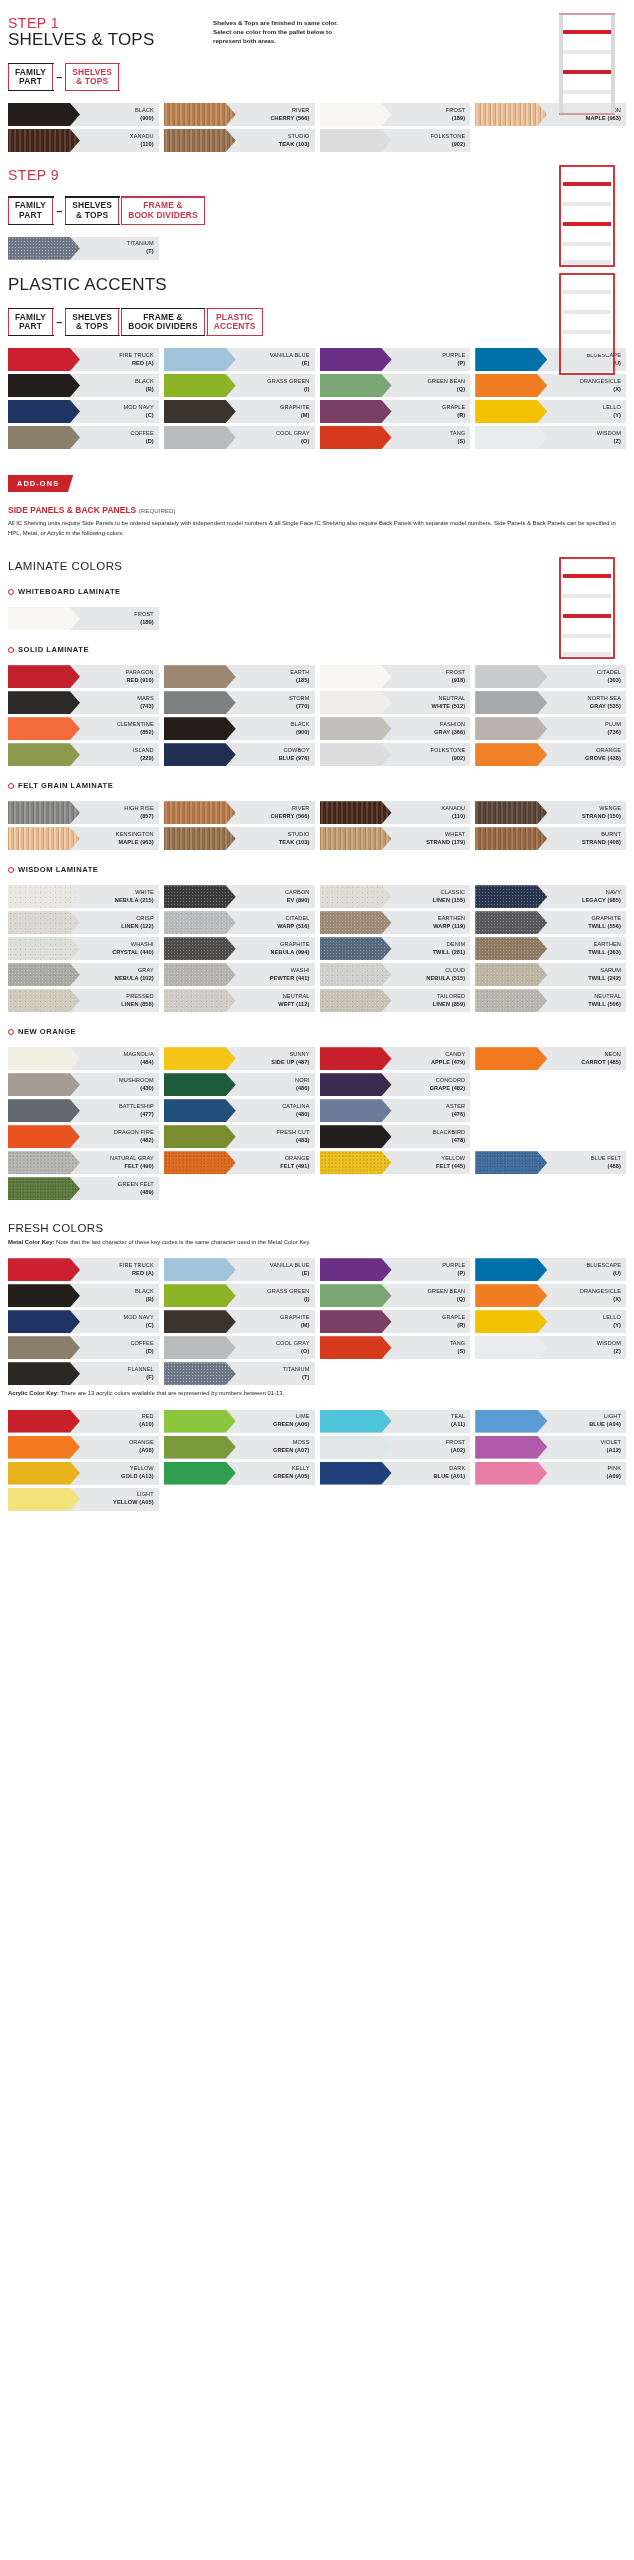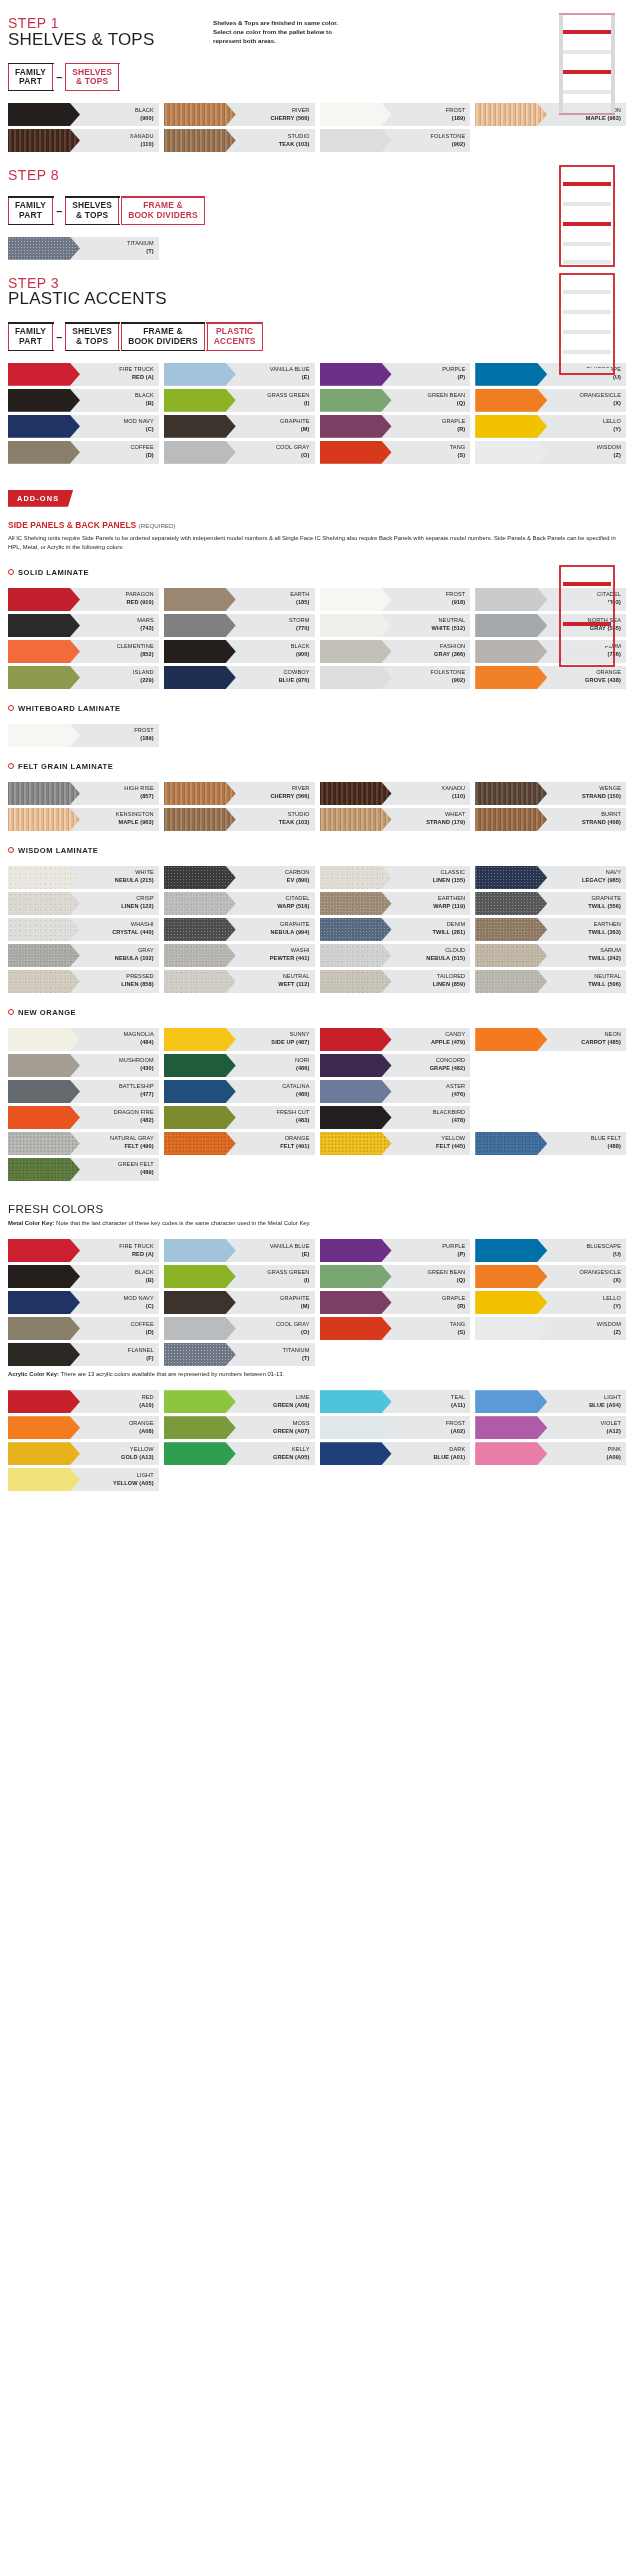--- a/index.html
+++ b/index.html
@@ -204,21 +204,21 @@
           <div class="sw-chip" style="background:#dcdddc;"></div>
           <div class="sw-label">
             <span class="nm">FOLKSTONE</span>
             <b>(902)</b>
           </div>
         </div>
       </div>
   </div>
 
   <div class="step-block">
-    <div class="step-kicker">STEP 8</div>
+    <div class="step-kicker">STEP 9</div>
 
     <div class="shelf-ill">
       <svg width="70" height="105" viewBox="0 0 70 105">
         <rect x="8" y="2" width="54" height="100" fill="none" stroke="#cc2229" stroke-width="1.8"></rect>
         <rect x="11" y="18" width="48" height="4" fill="#cc2229"></rect>
         <rect x="11" y="38" width="48" height="4" fill="#e8e8e8"></rect>
         <rect x="11" y="58" width="48" height="4" fill="#cc2229"></rect>
         <rect x="11" y="78" width="48" height="4" fill="#e8e8e8"></rect>
         <rect x="11" y="96" width="48" height="4" fill="#e8e8e8"></rect>
       </svg>
@@ -245,21 +245,20 @@
           <div class="sw-chip" style="background:#6d7684;background-image:radial-gradient(rgba(255,255,255,.45) .6px,transparent .7px),radial-gradient(rgba(0,0,0,.3) .6px,transparent .7px);background-size:3px 3px,4px 4px;background-position:0 0,2px 1px;"></div>
           <div class="sw-label">
             <span class="nm">TITANIUM</span>
             <b>(T)</b>
           </div>
         </div>
       </div>
   </div>
 
   <div class="step-block">
-    <div class="step-kicker">STEP 3</div>
     <div class="step-title">PLASTIC ACCENTS</div>
 
     <div class="shelf-ill">
       <svg width="70" height="105" viewBox="0 0 70 105">
         <rect x="8" y="2" width="54" height="100" fill="none" stroke="#cc2229" stroke-width="1.8"></rect>
         <rect x="11" y="18" width="48" height="4" fill="#e8e8e8"></rect>
         <rect x="11" y="38" width="48" height="4" fill="#e8e8e8"></rect>
         <rect x="11" y="58" width="48" height="4" fill="#e8e8e8"></rect>
         <rect x="11" y="78" width="48" height="4" fill="#e8e8e8"></rect>
         <rect x="11" y="96" width="48" height="4" fill="#e8e8e8"></rect>
@@ -405,164 +404,165 @@
   <div>
     <div class="addons-tag">ADD-ONS</div>
     <div class="req-head">
       <span>SIDE PANELS &amp; BACK PANELS</span>
       <span class="small">(REQUIRED)</span>
     </div>
     <div class="req-body">All IC Shelving units require Side Panels to be ordered separately with independent model numbers &amp; all Single Face IC Shelving also require Back Panels with separate model numbers. Side Panels &amp; Back Panels can be specified in HPL, Metal, or Acrylic in the following colors:</div>
   </div>
 
   <div class="lam-wrap">
+    <div class="sec-title">LAMINATE COLORS</div>
 
     <div class="lam-ill">
       <svg width="70" height="105" viewBox="0 0 70 105">
         <rect x="8" y="2" width="54" height="100" fill="none" stroke="#cc2229" stroke-width="1.8"></rect>
         <rect x="11" y="18" width="48" height="4" fill="#cc2229"></rect>
         <rect x="11" y="38" width="48" height="4" fill="#e8e8e8"></rect>
         <rect x="11" y="58" width="48" height="4" fill="#cc2229"></rect>
         <rect x="11" y="78" width="48" height="4" fill="#e8e8e8"></rect>
         <rect x="11" y="96" width="48" height="4" fill="#e8e8e8"></rect>
       </svg>
     </div>
 
     <div>
       <div class="sub-head">
         <span class="ring"></span>
-        <span>SOLID LAMINATE</span>
+        <span>WHITEBOARD LAMINATE</span>
       </div>
       <div class="swatch-grid">
           <div class="swatch">
-            <div class="sw-chip" style="background:#c2202c;"></div>
-            <div class="sw-label">
-              <span class="nm">PARAGON</span>
-              <b>RED (910)</b>
-            </div>
-          </div>
-          <div class="swatch">
-            <div class="sw-chip" style="background:#9b8772;"></div>
-            <div class="sw-label">
-              <span class="nm">EARTH</span>
-              <b>(185)</b>
-            </div>
-          </div>
-          <div class="swatch">
             <div class="sw-chip" style="background:#f7f6f2;"></div>
             <div class="sw-label">
               <span class="nm">FROST</span>
-              <b>(918)</b>
-            </div>
-          </div>
-          <div class="swatch">
-            <div class="sw-chip" style="background:#c9cbcc;"></div>
-            <div class="sw-label">
-              <span class="nm">CITADEL</span>
-              <b>(303)</b>
-            </div>
-          </div>
-          <div class="swatch">
-            <div class="sw-chip" style="background:#2b2a28;"></div>
-            <div class="sw-label">
-              <span class="nm">MARS</span>
-              <b>(743)</b>
-            </div>
-          </div>
-          <div class="swatch">
-            <div class="sw-chip" style="background:#7e8082;"></div>
-            <div class="sw-label">
-              <span class="nm">STORM</span>
-              <b>(770)</b>
-            </div>
-          </div>
-          <div class="swatch">
-            <div class="sw-chip" style="background:#efeee9;"></div>
-            <div class="sw-label">
-              <span class="nm">NEUTRAL</span>
-              <b>WHITE (512)</b>
-            </div>
-          </div>
-          <div class="swatch">
-            <div class="sw-chip" style="background:#a6a9ab;"></div>
-            <div class="sw-label">
-              <span class="nm">NORTH SEA</span>
-              <b>GRAY (535)</b>
-            </div>
-          </div>
-          <div class="swatch">
-            <div class="sw-chip" style="background:#f26c3b;"></div>
-            <div class="sw-label">
-              <span class="nm">CLEMENTINE</span>
-              <b>(852)</b>
-            </div>
-          </div>
-          <div class="swatch">
-            <div class="sw-chip" style="background:#241f1c;"></div>
-            <div class="sw-label">
-              <span class="nm">BLACK</span>
-              <b>(900)</b>
-            </div>
-          </div>
-          <div class="swatch">
-            <div class="sw-chip" style="background:#c3c0ba;"></div>
-            <div class="sw-label">
-              <span class="nm">FASHION</span>
-              <b>GRAY (366)</b>
-            </div>
-          </div>
-          <div class="swatch">
-            <div class="sw-chip" style="background:#b9b3b0;"></div>
-            <div class="sw-label">
-              <span class="nm">PLUM</span>
-              <b>(736)</b>
-            </div>
-          </div>
-          <div class="swatch">
-            <div class="sw-chip" style="background:#8d9a4e;"></div>
-            <div class="sw-label">
-              <span class="nm">ISLAND</span>
-              <b>(229)</b>
-            </div>
-          </div>
-          <div class="swatch">
-            <div class="sw-chip" style="background:#1f2f52;"></div>
-            <div class="sw-label">
-              <span class="nm">COWBOY</span>
-              <b>BLUE (976)</b>
-            </div>
-          </div>
-          <div class="swatch">
-            <div class="sw-chip" style="background:#dcdddc;"></div>
-            <div class="sw-label">
-              <span class="nm">FOLKSTONE</span>
-              <b>(902)</b>
-            </div>
-          </div>
-          <div class="swatch">
-            <div class="sw-chip" style="background:#f08128;"></div>
-            <div class="sw-label">
-              <span class="nm">ORANGE</span>
-              <b>GROVE (438)</b>
+              <b>(189)</b>
             </div>
           </div>
         </div>
     </div>
 
     <div>
       <div class="sub-head">
         <span class="ring"></span>
-        <span>WHITEBOARD LAMINATE</span>
+        <span>SOLID LAMINATE</span>
       </div>
       <div class="swatch-grid">
           <div class="swatch">
+            <div class="sw-chip" style="background:#c2202c;"></div>
+            <div class="sw-label">
+              <span class="nm">PARAGON</span>
+              <b>RED (910)</b>
+            </div>
+          </div>
+          <div class="swatch">
+            <div class="sw-chip" style="background:#9b8772;"></div>
+            <div class="sw-label">
+              <span class="nm">EARTH</span>
+              <b>(185)</b>
+            </div>
+          </div>
+          <div class="swatch">
             <div class="sw-chip" style="background:#f7f6f2;"></div>
             <div class="sw-label">
               <span class="nm">FROST</span>
-              <b>(189)</b>
+              <b>(918)</b>
+            </div>
+          </div>
+          <div class="swatch">
+            <div class="sw-chip" style="background:#c9cbcc;"></div>
+            <div class="sw-label">
+              <span class="nm">CITADEL</span>
+              <b>(303)</b>
+            </div>
+          </div>
+          <div class="swatch">
+            <div class="sw-chip" style="background:#2b2a28;"></div>
+            <div class="sw-label">
+              <span class="nm">MARS</span>
+              <b>(743)</b>
+            </div>
+          </div>
+          <div class="swatch">
+            <div class="sw-chip" style="background:#7e8082;"></div>
+            <div class="sw-label">
+              <span class="nm">STORM</span>
+              <b>(770)</b>
+            </div>
+          </div>
+          <div class="swatch">
+            <div class="sw-chip" style="background:#efeee9;"></div>
+            <div class="sw-label">
+              <span class="nm">NEUTRAL</span>
+              <b>WHITE (512)</b>
+            </div>
+          </div>
+          <div class="swatch">
+            <div class="sw-chip" style="background:#a6a9ab;"></div>
+            <div class="sw-label">
+              <span class="nm">NORTH SEA</span>
+              <b>GRAY (535)</b>
+            </div>
+          </div>
+          <div class="swatch">
+            <div class="sw-chip" style="background:#f26c3b;"></div>
+            <div class="sw-label">
+              <span class="nm">CLEMENTINE</span>
+              <b>(852)</b>
+            </div>
+          </div>
+          <div class="swatch">
+            <div class="sw-chip" style="background:#241f1c;"></div>
+            <div class="sw-label">
+              <span class="nm">BLACK</span>
+              <b>(900)</b>
+            </div>
+          </div>
+          <div class="swatch">
+            <div class="sw-chip" style="background:#c3c0ba;"></div>
+            <div class="sw-label">
+              <span class="nm">FASHION</span>
+              <b>GRAY (366)</b>
+            </div>
+          </div>
+          <div class="swatch">
+            <div class="sw-chip" style="background:#b9b3b0;"></div>
+            <div class="sw-label">
+              <span class="nm">PLUM</span>
+              <b>(736)</b>
+            </div>
+          </div>
+          <div class="swatch">
+            <div class="sw-chip" style="background:#8d9a4e;"></div>
+            <div class="sw-label">
+              <span class="nm">ISLAND</span>
+              <b>(229)</b>
+            </div>
+          </div>
+          <div class="swatch">
+            <div class="sw-chip" style="background:#1f2f52;"></div>
+            <div class="sw-label">
+              <span class="nm">COWBOY</span>
+              <b>BLUE (976)</b>
+            </div>
+          </div>
+          <div class="swatch">
+            <div class="sw-chip" style="background:#dcdddc;"></div>
+            <div class="sw-label">
+              <span class="nm">FOLKSTONE</span>
+              <b>(902)</b>
+            </div>
+          </div>
+          <div class="swatch">
+            <div class="sw-chip" style="background:#f08128;"></div>
+            <div class="sw-label">
+              <span class="nm">ORANGE</span>
+              <b>GROVE (438)</b>
             </div>
           </div>
         </div>
     </div>
 
     <div>
       <div class="sub-head">
         <span class="ring"></span>
         <span>FELT GRAIN LAMINATE</span>
       </div>

